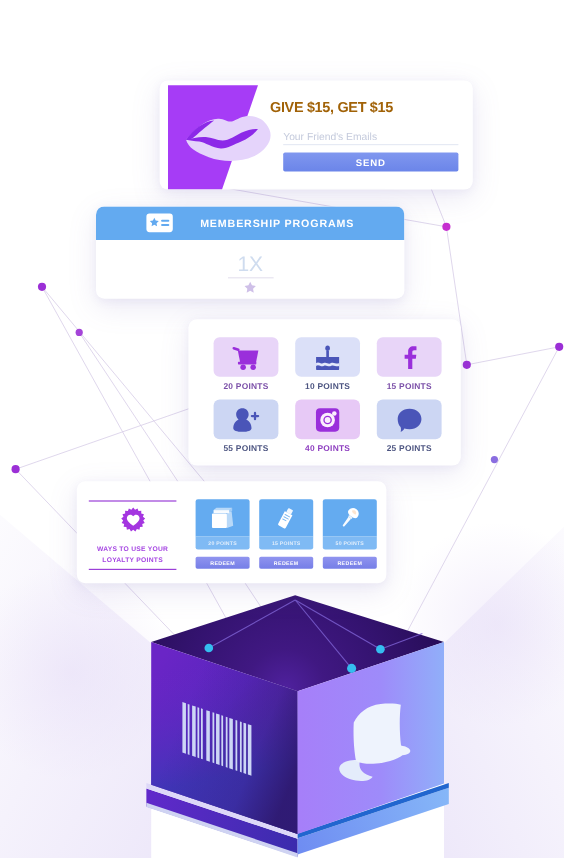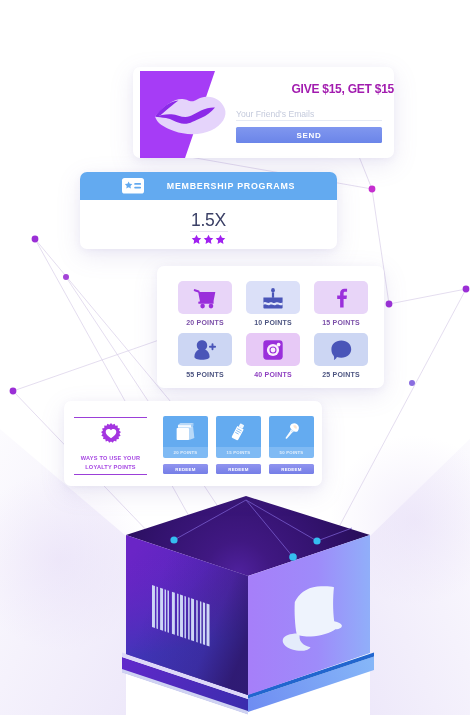--- a/index.html
+++ b/index.html
@@ -7,22 +7,22 @@
        font-family:"Liberation Sans",sans-serif;overflow:hidden;position:relative;}
   #stage{position:absolute;left:0;top:0;width:470px;height:715px;background:#fff;}
   svg{display:block;overflow:visible;}
   .bglayer{position:absolute;left:0;top:0;width:470px;height:715px;pointer-events:none;}
   .card{position:absolute;background:#fff;border-radius:7px;
         box-shadow:0 7px 24px rgba(125,115,190,0.15), 0 2px 7px rgba(125,115,190,0.08);}
 
   
   #referral{left:133px;top:67px;width:261px;height:91px;overflow:hidden;}
   #ref-lips{position:absolute;left:0;top:0;}
-  #ref-title{position:absolute;left:92px;right:0px;top:14.5px;text-align:right;
-     font-size:12px;font-weight:bold;color:#a21caf;letter-spacing:-0.25px;white-space:nowrap;}
+  #ref-title{position:absolute;left:92px;right:0px;top:14.5px;text-align:left;
+     font-size:12px;font-weight:bold;color:#a16207;letter-spacing:-0.25px;white-space:nowrap;}
   #ref-input{position:absolute;left:103px;right:12px;top:40px;height:13px;
      border-bottom:1px solid #e6eaf4;font-size:8.6px;color:#c4cadc;
      display:flex;align-items:center;}
   #ref-send{position:absolute;left:103px;right:12px;top:60px;height:16px;
      border-radius:1.5px;background:linear-gradient(180deg,#8097ef,#6b85e9);
      color:#fff;font-size:8px;font-weight:bold;letter-spacing:0.7px;
      display:flex;align-items:center;justify-content:center;}
 
   
   #membership{left:80px;top:172px;width:257px;height:77px;overflow:hidden;}
@@ -236,31 +236,25 @@
         <rect x="0" y="0" width="22" height="15.5" rx="2.6" fill="#fff"></rect>
         <path d="M6.6 3.4 L7.75 5.75 L10.35 6.1 L8.45 7.95 L8.9 10.55 L6.6 9.3 L4.3 10.55
                  L4.75 7.95 L2.85 6.1 L5.45 5.75 Z" fill="#63aaf0"></path>
         <rect x="12.2" y="5.1" width="6.9" height="1.7" rx="0.85" fill="#63aaf0"></rect>
         <rect x="12.2" y="8.7" width="6.9" height="1.7" rx="0.85" fill="#63aaf0"></rect>
       </svg>
       <span class="ttl">MEMBERSHIP PROGRAMS</span>
     </div>
     <div id="mem-body">
         <div class="tier">
-          <div class="mult" style="color:#3b4066">1.5X</div>
+          <div class="mult" style="color:#cfdcef">1X</div>
           <div class="urule"></div>
           <div class="stars">
             <svg width="11" height="11" viewBox="0 0 24 24">
-              <path d="M12 1.8 L15.2 8.3 L22.4 9.35 L17.2 14.4 L18.43 21.6 L12 18.2 L5.57 21.6 L6.8 14.4 L1.6 9.35 L8.8 8.3 Z" fill="#a020f0"></path>
-            </svg>
-            <svg width="11" height="11" viewBox="0 0 24 24">
-              <path d="M12 1.8 L15.2 8.3 L22.4 9.35 L17.2 14.4 L18.43 21.6 L12 18.2 L5.57 21.6 L6.8 14.4 L1.6 9.35 L8.8 8.3 Z" fill="#a020f0"></path>
-            </svg>
-            <svg width="11" height="11" viewBox="0 0 24 24">
-              <path d="M12 1.8 L15.2 8.3 L22.4 9.35 L17.2 14.4 L18.43 21.6 L12 18.2 L5.57 21.6 L6.8 14.4 L1.6 9.35 L8.8 8.3 Z" fill="#a020f0"></path>
+              <path d="M12 1.8 L15.2 8.3 L22.4 9.35 L17.2 14.4 L18.43 21.6 L12 18.2 L5.57 21.6 L6.8 14.4 L1.6 9.35 L8.8 8.3 Z" fill="#cfc0e8"></path>
             </svg>
           </div>
         </div>
       </div>
   </div>
 
   <div class="card" id="points">
     <div id="pt-grid">
         <div class="pt-cell">
           <div class="pt-tile" style="background:#e8d5f8">

